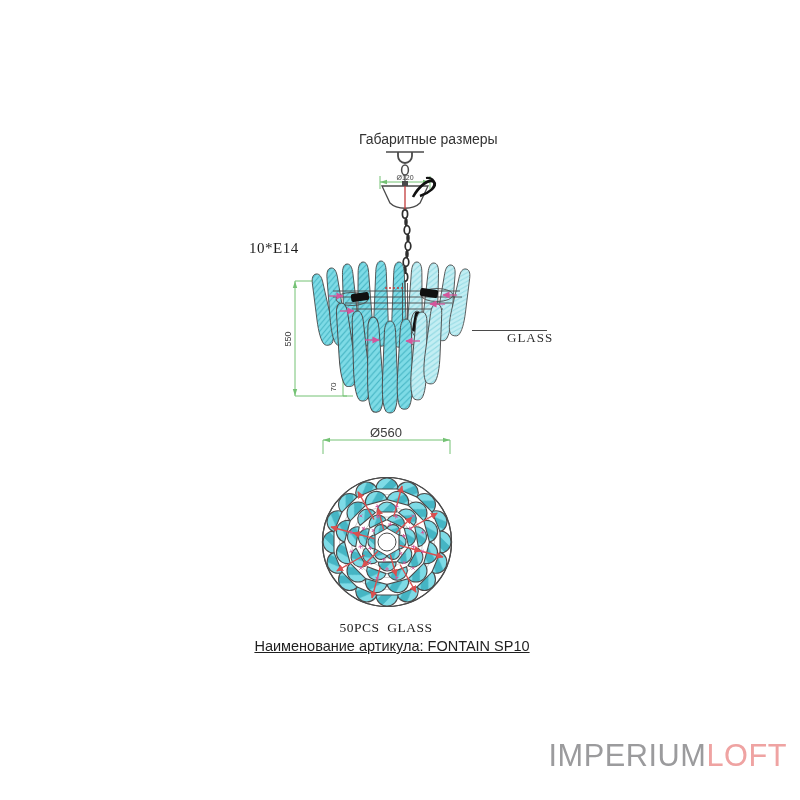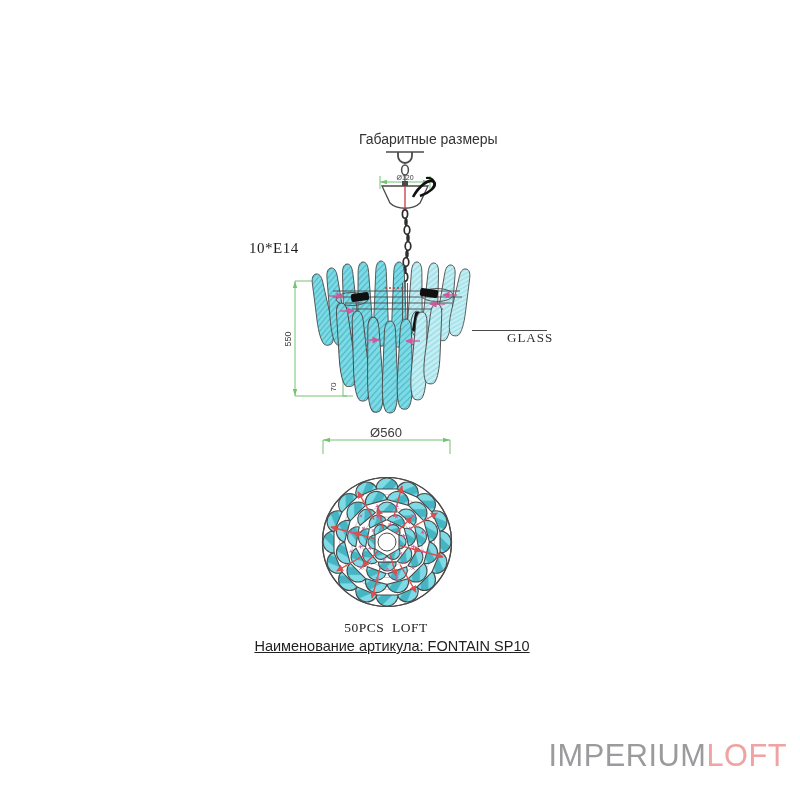--- a/index.html
+++ b/index.html
@@ -260,16 +260,16 @@
 
 <div class="abs t-title">Габаритные размеры</div>
 <div class="abs t-lamp">10*E14</div>
 
 <div class="abs t-dim center" style="left:405px;top:177px;font-size:7px;">Ø120</div>
 <div class="abs t-dim rot" style="left:288px;top:339px;font-size:9px;">550</div>
 <div class="abs t-dim rot" style="left:333px;top:387px;font-size:8px;">70</div>
 <div class="abs t-dim center" style="left:386px;top:432px;font-size:13px;">Ø560</div>
 
 <div class="abs t-glass">GLASS</div>
-<div class="abs t-pcs">50PCS  LOFT</div>
+<div class="abs t-pcs">50PCS  GLASS</div>
 <div class="abs t-article">Наименование артикула: FONTAIN SP10</div>
 
 <div class="abs logo"><span>IMPERIUM</span><span class="loft">LOFT</span></div>
 
 </body></html>

